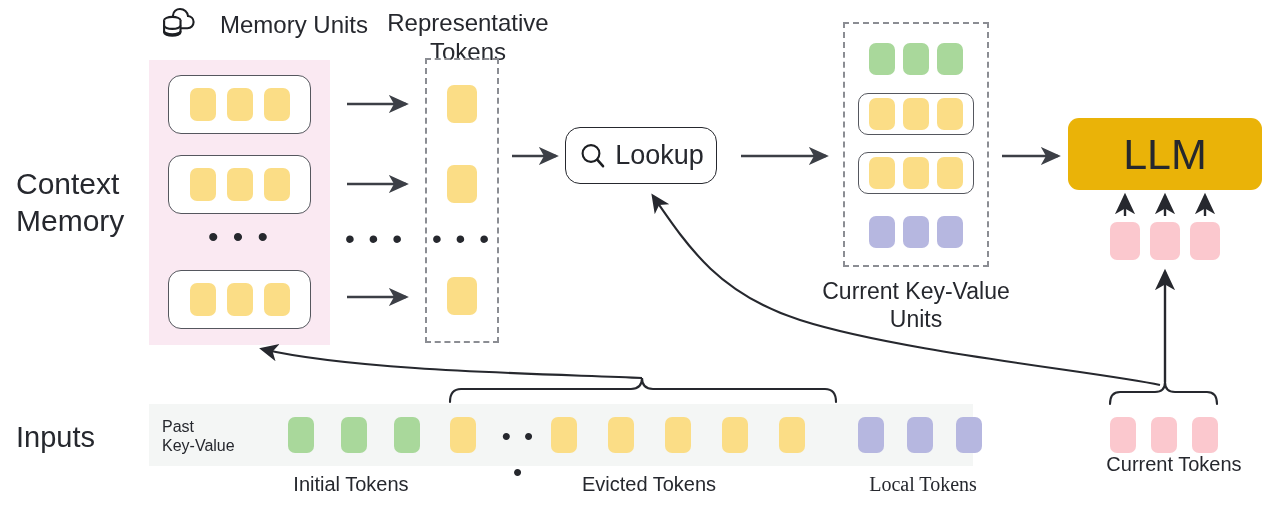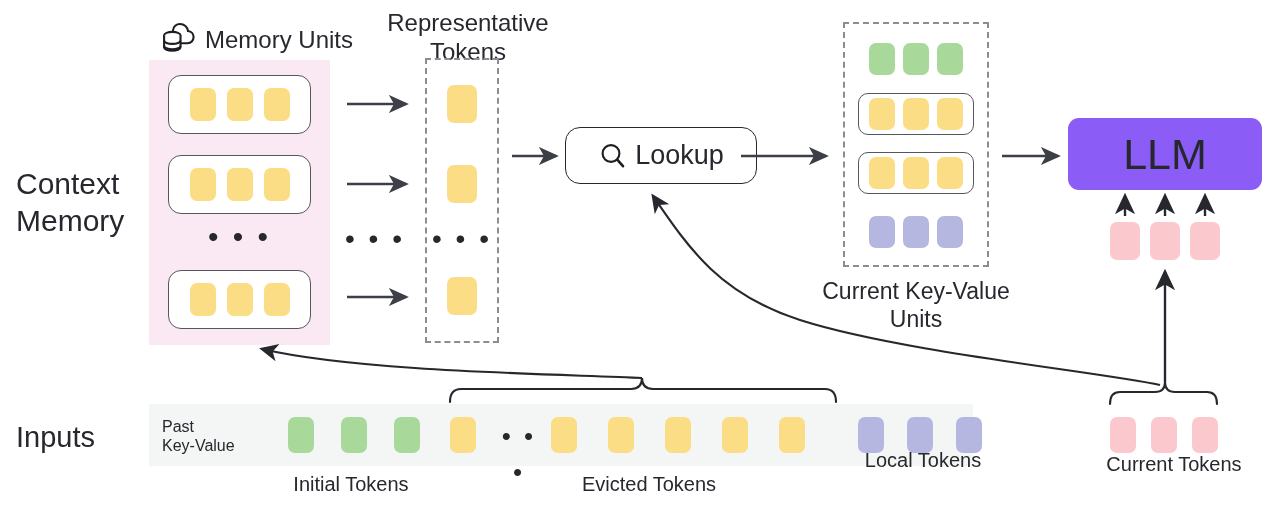--- a/index.html
+++ b/index.html
@@ -7,21 +7,21 @@
   #stage{position:relative;width:1280px;height:509px;}
 
   .lbl{position:absolute;color:#26282e;line-height:1.22;white-space:pre-line;margin-top:6px;}
   .ctr{text-align:center;}
 
   
   #label-context-memory{left:16px;top:160px;width:130px;font-size:30px;text-align:left;}
   #label-inputs{left:16px;top:414px;width:130px;font-size:29px;text-align:left;}
 
   
-  #memory-units-head{position:absolute;left:160px;top:21px;display:flex;align-items:center;gap:7px;}
+  #memory-units-head{position:absolute;left:160px;top:6px;display:flex;align-items:center;gap:22px;}
   #memory-units-head .txt{font-size:24px;}
 
   
   #context-memory-panel{position:absolute;left:149px;top:60px;width:181px;height:285px;background:#fae9f2;}
   .mem-unit{position:absolute;left:168px;width:143px;height:59px;border:1.6px solid #55575e;border-radius:13px;background:#fff;box-sizing:border-box;
             display:flex;align-items:center;justify-content:center;gap:11px;}
   #mem-unit-1{top:75px;}
   #mem-unit-2{top:155px;}
   #mem-unit-3{top:270px;}
   .tok{border-radius:7px;}
@@ -36,54 +36,54 @@
   #rep-head{position:absolute;left:383px;top:3px;width:170px;font-size:24px;text-align:center;line-height:1.2;}
   #rep-dashed{position:absolute;left:425px;top:58px;width:74px;height:285px;border:2px dashed #8b8d93;box-sizing:border-box;}
   .rep-tok{position:absolute;left:447px;width:30px;height:38px;}
   #rep-tok-1{top:85px;}
   #rep-tok-2{top:165px;}
   #rep-tok-3{top:277px;}
   #rep-dots{position:absolute;left:425px;top:225px;width:74px;text-align:center;font-size:28px;letter-spacing:3px;line-height:1;}
   #mid-dots{position:absolute;left:345px;top:225px;width:60px;text-align:center;font-size:28px;letter-spacing:3px;line-height:1;}
 
   
-  #lookup-box{position:absolute;left:565px;top:127px;width:192px;height:57px;border:1.8px solid #26282e;border-radius:15px;background:#fff;
+  #lookup-box{position:absolute;left:565px;top:127px;width:152px;height:57px;border:1.8px solid #26282e;border-radius:15px;background:#fff;
               display:flex;align-items:center;justify-content:center;gap:7px;box-sizing:border-box;}
   #lookup-box .txt{font-size:27px;}
 
   
   #kv-dashed{position:absolute;left:843px;top:22px;width:146px;height:245px;border:2px dashed #8b8d93;box-sizing:border-box;}
   .kv-row{position:absolute;left:861px;width:110px;height:42px;display:flex;align-items:center;justify-content:center;gap:8px;box-sizing:border-box;}
   .kv-row.boxed{border:1.4px solid #55575e;border-radius:10px;background:#fff;width:116px;left:858px;}
   .kv-row .tok{width:26px;height:32px;}
   #kv-row-1{top:38px;}
   #kv-row-2{top:93px;}
   #kv-row-3{top:152px;}
   #kv-row-4{top:211px;}
   #kv-caption{position:absolute;left:820px;top:272px;width:192px;font-size:23px;text-align:center;line-height:1.2;}
 
   
-  #llm-box{position:absolute;left:1068px;top:118px;width:194px;height:72px;background:#8b5cf6;border-radius:11px;
+  #llm-box{position:absolute;left:1068px;top:118px;width:194px;height:72px;background:#eab308;border-radius:11px;
            display:flex;align-items:center;justify-content:center;}
   #llm-box .txt{font-size:43px;color:#26282e;}
   .llm-tok{position:absolute;width:30px;height:38px;top:222px;}
   #llm-tok-1{left:1110px;}
   #llm-tok-2{left:1150px;}
   #llm-tok-3{left:1190px;}
 
   
   #inputs-strip{position:absolute;left:149px;top:404px;width:824px;height:62px;background:#f4f6f5;}
   #past-kv-label{position:absolute;left:162px;top:412px;width:90px;font-size:16px;line-height:1.18;text-align:left;}
   .in-tok{position:absolute;width:26px;height:36px;top:417px;}
   #in-dots{position:absolute;top:418px;width:44px;text-align:center;font-size:26px;letter-spacing:3px;line-height:36px;}
 
   .grp-caption{position:absolute;font-size:20px;text-align:center;line-height:1.2;}
   #cap-initial{left:268px;top:472px;width:166px;}
   #cap-evicted{left:562px;top:472px;width:174px;}
-  #cap-local{left:838px;top:448px;width:170px;}
+  #cap-local{left:838px;top:472px;width:170px;font-family:Liberation Serif, serif;}
   #cap-current{left:1084px;top:452px;width:180px;}
 
   svg.overlay{position:absolute;left:0;top:0;width:1280px;height:509px;pointer-events:none;}
 </style>
 </head>
 <body>
 
 <div id="stage">
 
   <div class="lbl" id="label-context-memory">Context

